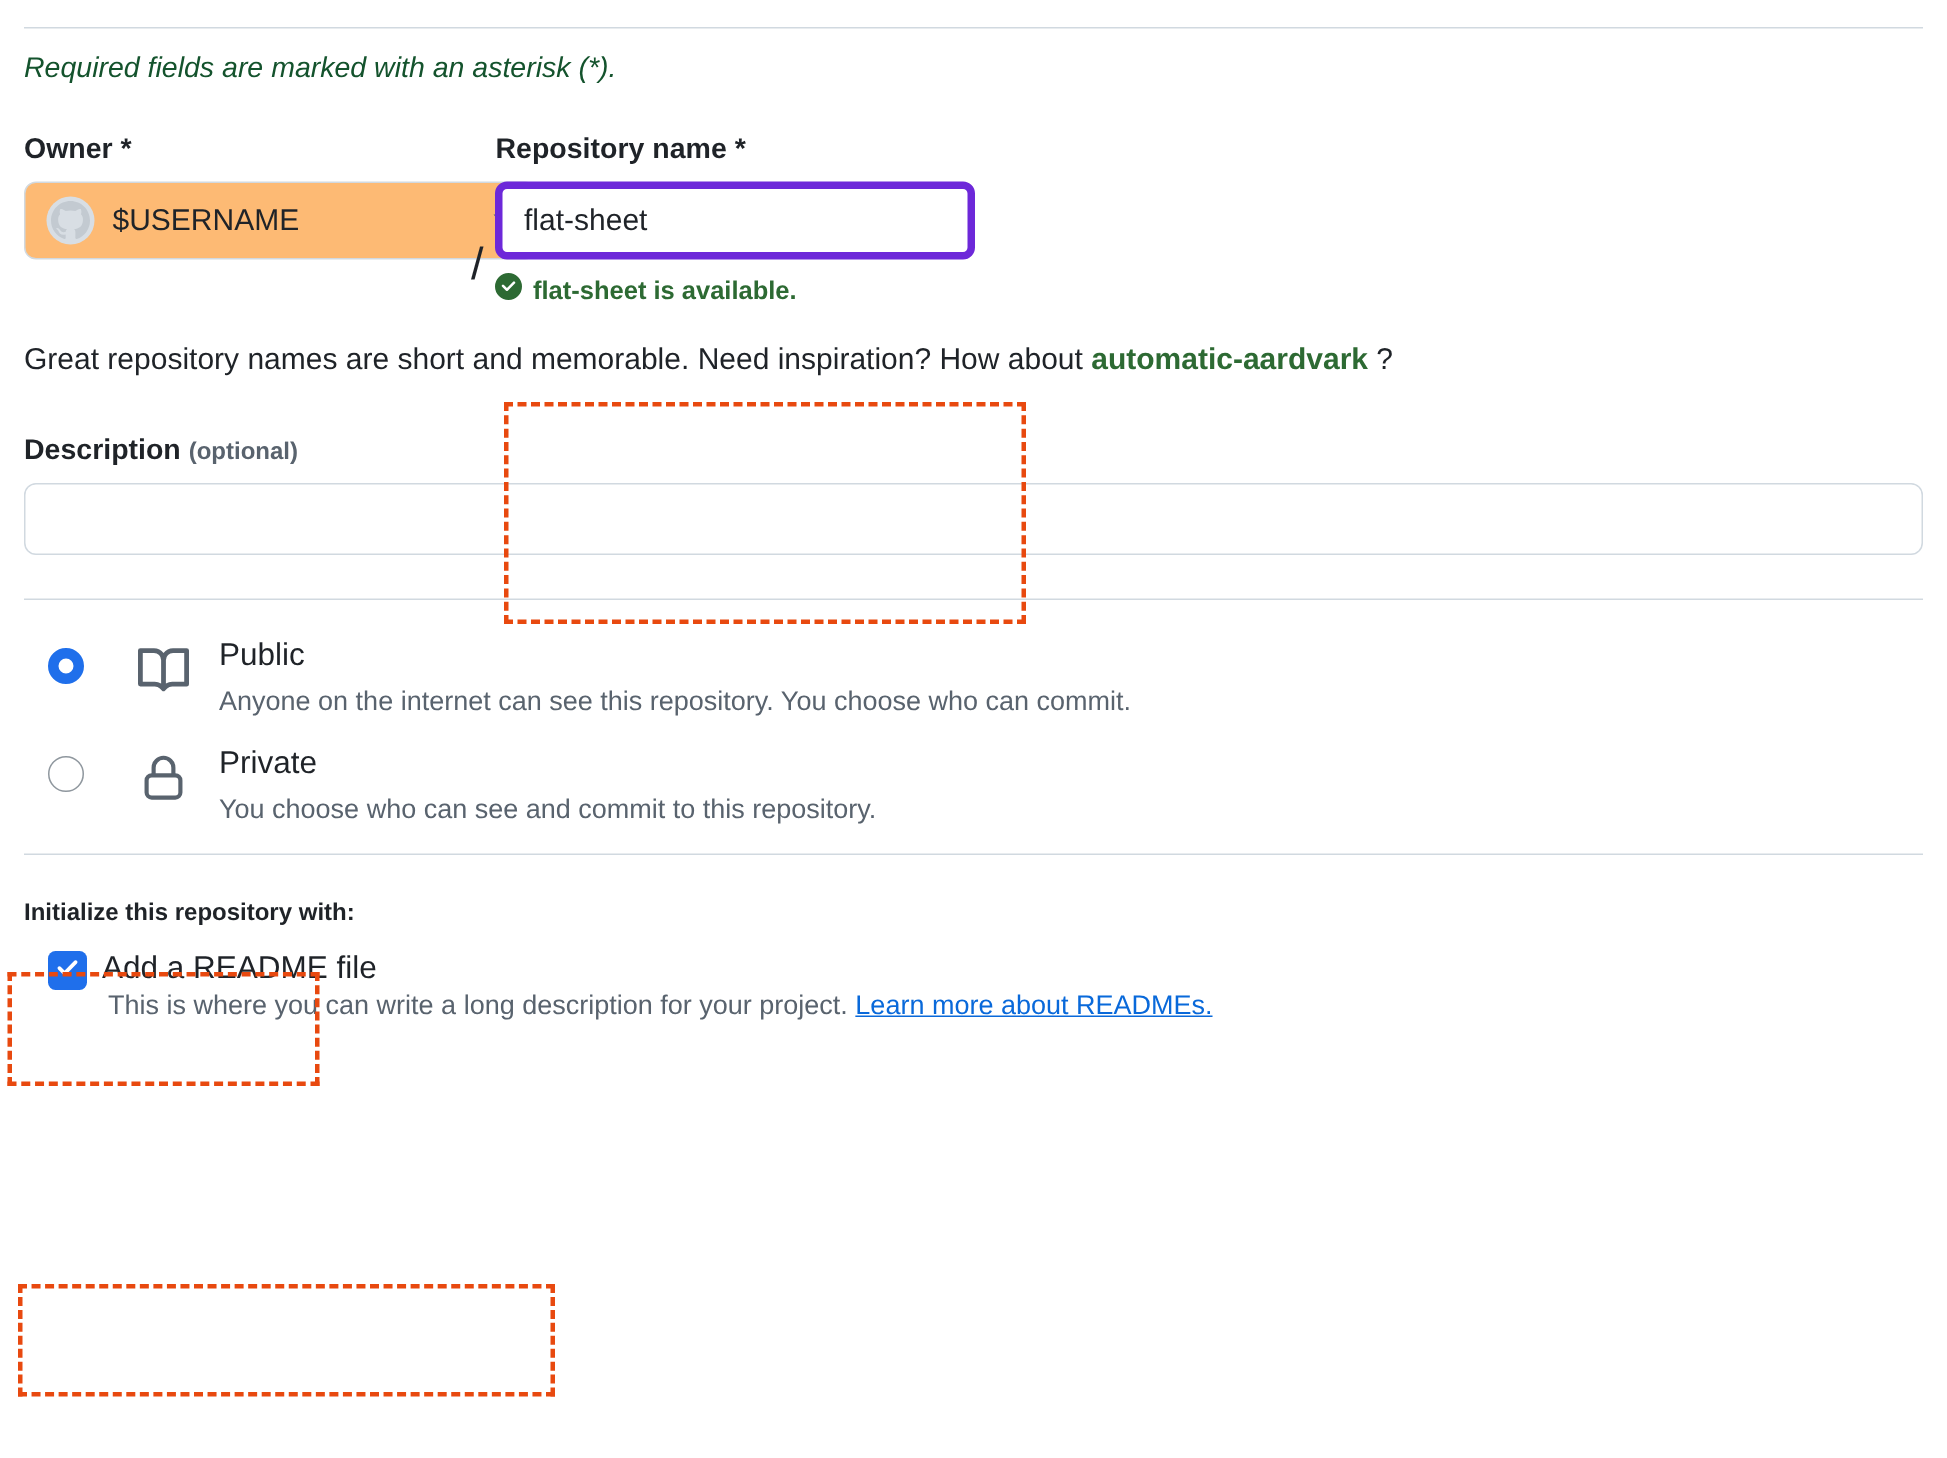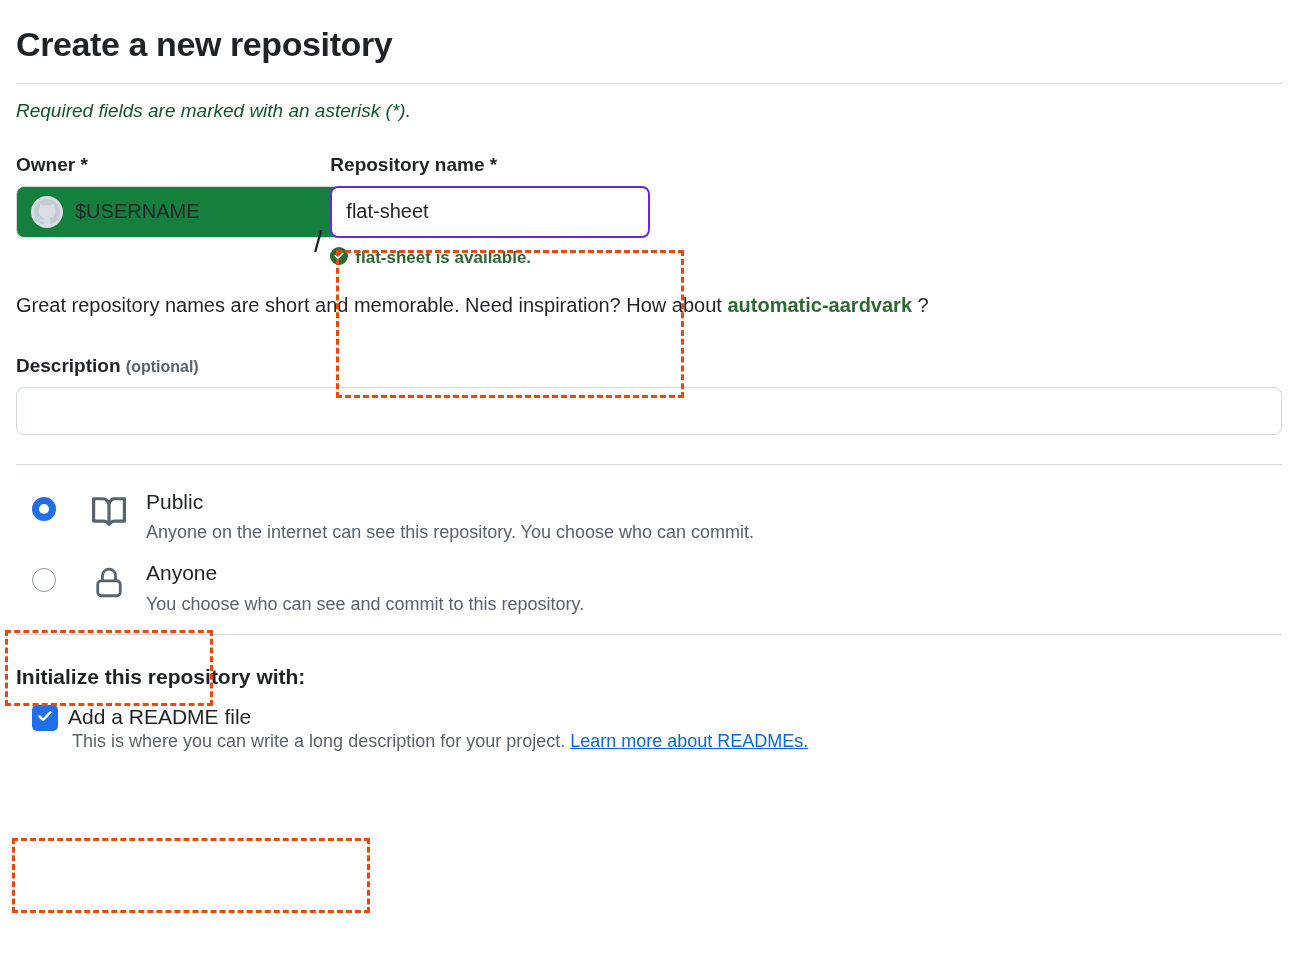--- a/index.html
+++ b/index.html
@@ -74,21 +74,21 @@
     white-space: nowrap;
   }
   .owner-col { width: 290px; flex: none; }
   .owner-select {
     display: flex;
     align-items: center;
     gap: 12px;
     width: 342px;
     height: 52px;
     padding: 0 14px;
-    background: #15803d;
+    background: #fdba74;
     border: 1px solid #d1d9e0;
     border-radius: 8px;
     cursor: pointer;
   }
   .avatar {
     width: 32px; height: 32px;
     border-radius: 50%;
     background: #d8dee4;
     flex: none;
     display: flex;
@@ -118,21 +118,21 @@
   }
   .repo-col { width: 320px; flex: none; }
   .text-input {
     width: 320px;
     height: 52px;
     padding: 0 14px;
     font-size: 20px;
     font-family: "Liberation Sans", sans-serif;
     color: #1f2328;
     background: #ffffff;
-    border: 2px solid #6d28d9;
+    border: 5px solid #6d28d9;
     border-radius: 8px;
     outline: none;
   }
   .avail {
     display: flex;
     align-items: center;
     gap: 7px;
     margin-top: 9px;
     font-size: 17px;
     font-weight: bold;
@@ -213,21 +213,21 @@
   }
   .vis-desc {
     font-size: 18px;
     color: #59636e;
     margin-top: 7px;
     line-height: 1.3;
   }
 
   
   .init-heading {
-    font-size: 21px;
+    font-size: 16px;
     font-weight: bold;
     color: #1f2328;
     margin-top: 30px;
   }
   .check-row {
     display: flex;
     align-items: flex-start;
     gap: 10px;
     margin-top: 16px;
     margin-left: 16px;
@@ -261,21 +261,20 @@
   }
   #anno-repo  { left: 336px; top: 250px; width: 348px; height: 148px; }
   #anno-public{ left: 5px;   top: 630px; width: 208px; height: 76px; }
   #anno-init  { left: 12px;  top: 838px; width: 358px; height: 75px; }
 </style>
 </head>
 <body>
 
 <div class="page">
 
-  <h1 class="page-title">Create a new repository</h1>
 
 
   <hr class="divider">
 
   <p class="required-note">Required fields are marked with an asterisk (*).</p>
 
   <div class="name-row">
 
     <div class="owner-col">
       <span class="field-label">Owner *</span>
@@ -330,21 +329,21 @@
 
     <div class="vis-option">
       <span class="radio"></span>
       <span class="vis-icon">
         <svg width="34" height="34" viewBox="0 0 16 16" fill="none" stroke="#59636e" stroke-width="1.3" aria-hidden="true">
           <rect x="2.7" y="7" width="10.6" height="7" rx="1.6"></rect>
           <path d="M4.9 7V4.6a3.1 3.1 0 0 1 6.2 0V7"></path>
         </svg>
       </span>
       <span class="vis-text">
-        <span class="vis-title">Anyone</span>
+        <span class="vis-title">Private</span>
         <div class="vis-desc">You choose who can see and commit to this repository.</div>
       </span>
     </div>
   </div>
 
   <hr class="divider" style="margin-top:18px;">
 
   <div class="init-heading">Initialize this repository with:</div>
 
   <div class="check-row">

